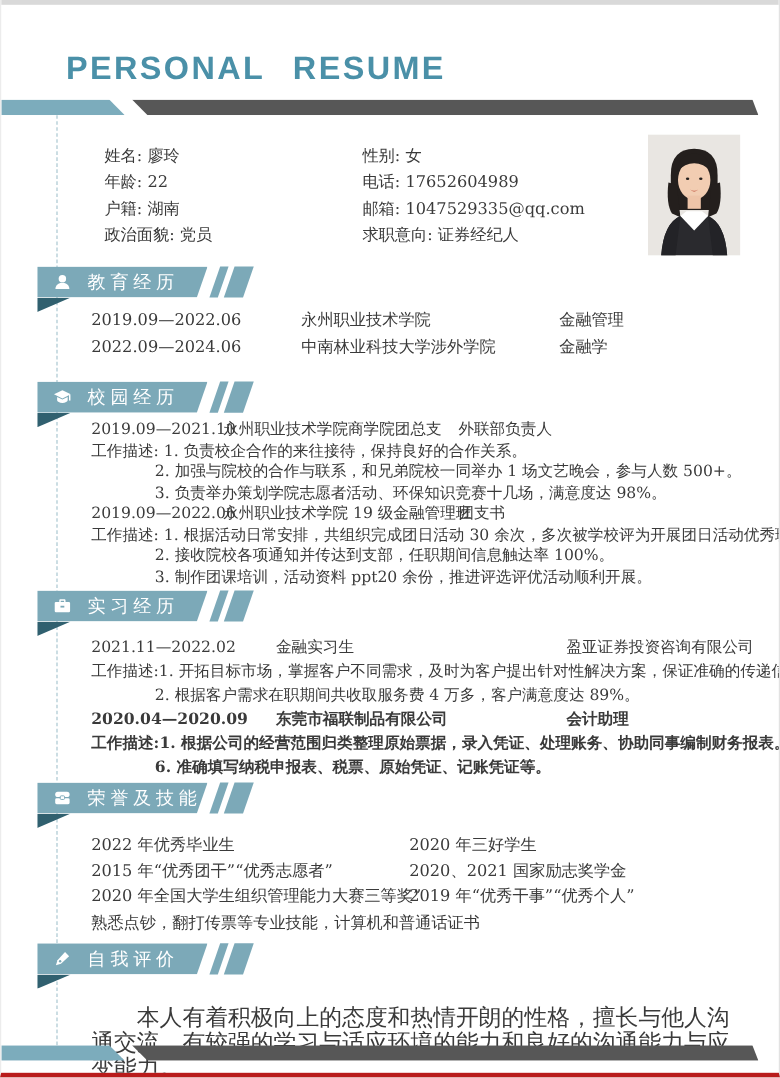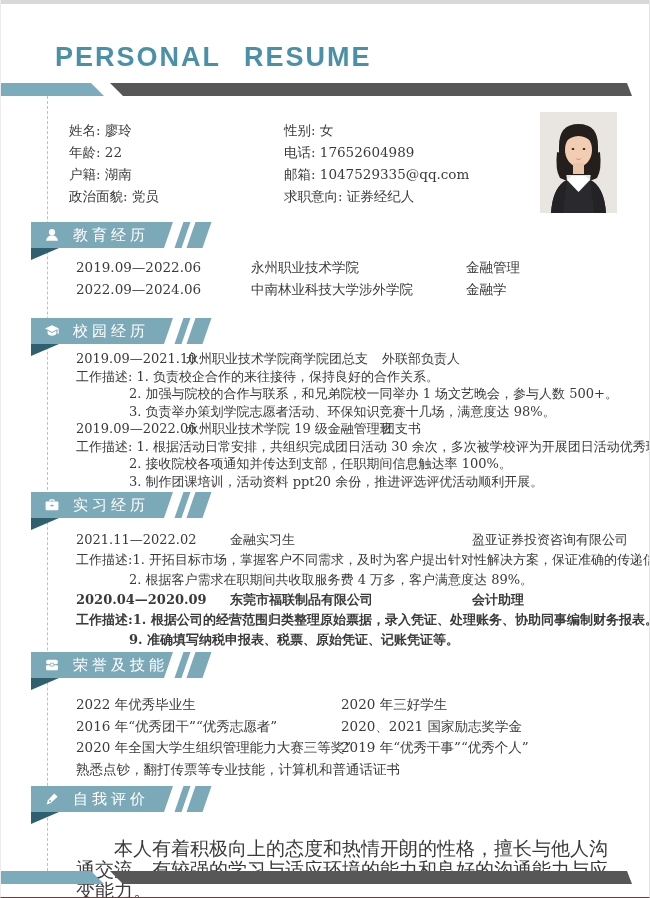--- a/index.html
+++ b/index.html
@@ -1,37 +1,37 @@
 <!DOCTYPE html>
 <html><head>
 <meta charset="utf-8">
 <style>
   html,body{margin:0;padding:0;background:#f2f2f2;}
   .page{
     position:relative;width:650px;height:898px;background:#ffffff;
     font-family:"DejaVu Serif","Liberation Serif",serif;color:#3a3a3a;
     overflow:hidden;margin:0 auto;box-sizing:border-box;
-    border-left:1px solid #ececec;border-right:1px solid #e2e2e2;border-bottom:1px solid #b91c1c;
+    border-left:1px solid #ececec;border-right:1px solid #e2e2e2;border-bottom:4px solid #b91c1c;
   }
   .top-strip{position:absolute;top:0;left:0;right:0;height:4px;background:#d9d9d9;}
   .title{
     position:absolute;top:42px;left:54px;margin:0;
     font-family:"Liberation Sans","DejaVu Sans",sans-serif;font-weight:bold;
     font-size:27px;letter-spacing:2px;word-spacing:14px;color:#4a90a8;
   }
   .deco-bar{position:absolute;left:0;width:650px;height:13px;}
   .header-bar{top:83px;}
   .footer-bar{top:871px;}
   .bar-teal{position:absolute;top:0;left:0;width:650px;height:13px;background:#7cacbc;
     clip-path:polygon(0 0,90px 0,103px 100%,0 100%);}
   .bar-gray{position:absolute;top:0;left:0;width:650px;height:13px;background:#575757;
     clip-path:polygon(109px 0,626px 0,631px 100%,122px 100%);}
   .dash-line{position:absolute;left:46px;top:96px;height:775px;width:0;border-left:1px dashed #a9c7d1;}
 
-  .info{position:absolute;top:119px;left:68px;display:flex;font-size:13.5px;}
+  .info{position:absolute;top:119px;left:86px;display:flex;font-size:13.5px;}
   .info-col{display:flex;flex-direction:column;}
   .info-col.left{width:215px;}
   .info-row{height:22px;line-height:22px;white-space:nowrap;}
   .photo{position:absolute;top:112px;left:539px;width:77px;height:101px;}
 
   .banner{position:absolute;left:30px;width:220px;height:26px;}
   .banner-body{
     position:absolute;left:0;top:0;width:142px;height:26px;background:#7ca9b8;
     clip-path:polygon(0 0,100% 0,calc(100% - 9px) 100%,0 100%);
     display:flex;align-items:center;padding-left:13px;box-sizing:border-box;
@@ -217,21 +217,21 @@
 
   <div class="exp intern" id="intern-e2">
     <div class="line exp-head">
       <span>2020.04—2020.09</span>
       <span>东莞市福联制品有限公司</span>
       <span>会计助理</span>
     </div>
     <div class="line">
       <span>工作描述:</span><span>1. 根据公司的经营范围归类整理原始票据，录入凭证、处理账务、协助同事编制财务报表。</span>
     </div>
-    <div class="line exp-item">9. 准确填写纳税申报表、税票、原始凭证、记账凭证等。</div>
+    <div class="line exp-item">6. 准确填写纳税申报表、税票、原始凭证、记账凭证等。</div>
   </div>
 
   <div class="banner" style="top:652px">
     <div class="banner-body">
       <span class="banner-icon">
         <svg viewBox="0 0 16 16" fill="#ffffff">
             <rect x="2" y="2.8" width="12" height="4.4" rx="2.2"></rect>
             <rect x="2" y="8.2" width="12" height="5" rx="1.2"></rect>
             <rect x="6.2" y="6.2" width="3.6" height="3" rx="0.8" stroke="#7ca9b8" stroke-width="0.8"></rect>
           </svg>
@@ -242,21 +242,21 @@
     <div class="banner-stripe stripe-2"></div>
     <div class="banner-fold"></div>
   </div>
 
   <div class="honors">
     <div class="honors-row">
       <span>2022 年优秀毕业生</span>
       <span>2020 年三好学生</span>
     </div>
     <div class="honors-row">
-      <span>2016 年“优秀团干”“优秀志愿者”</span>
+      <span>2015 年“优秀团干”“优秀志愿者”</span>
       <span>2020、2021 国家励志奖学金</span>
     </div>
     <div class="honors-row">
       <span>2020 年全国大学生组织管理能力大赛三等奖”</span>
       <span>2019 年“优秀干事”“优秀个人”</span>
     </div>
     <div class="honors-skills">熟悉点钞，翻打传票等专业技能，计算机和普通话证书</div>
   </div>
 
   <div class="banner" style="top:786px">

